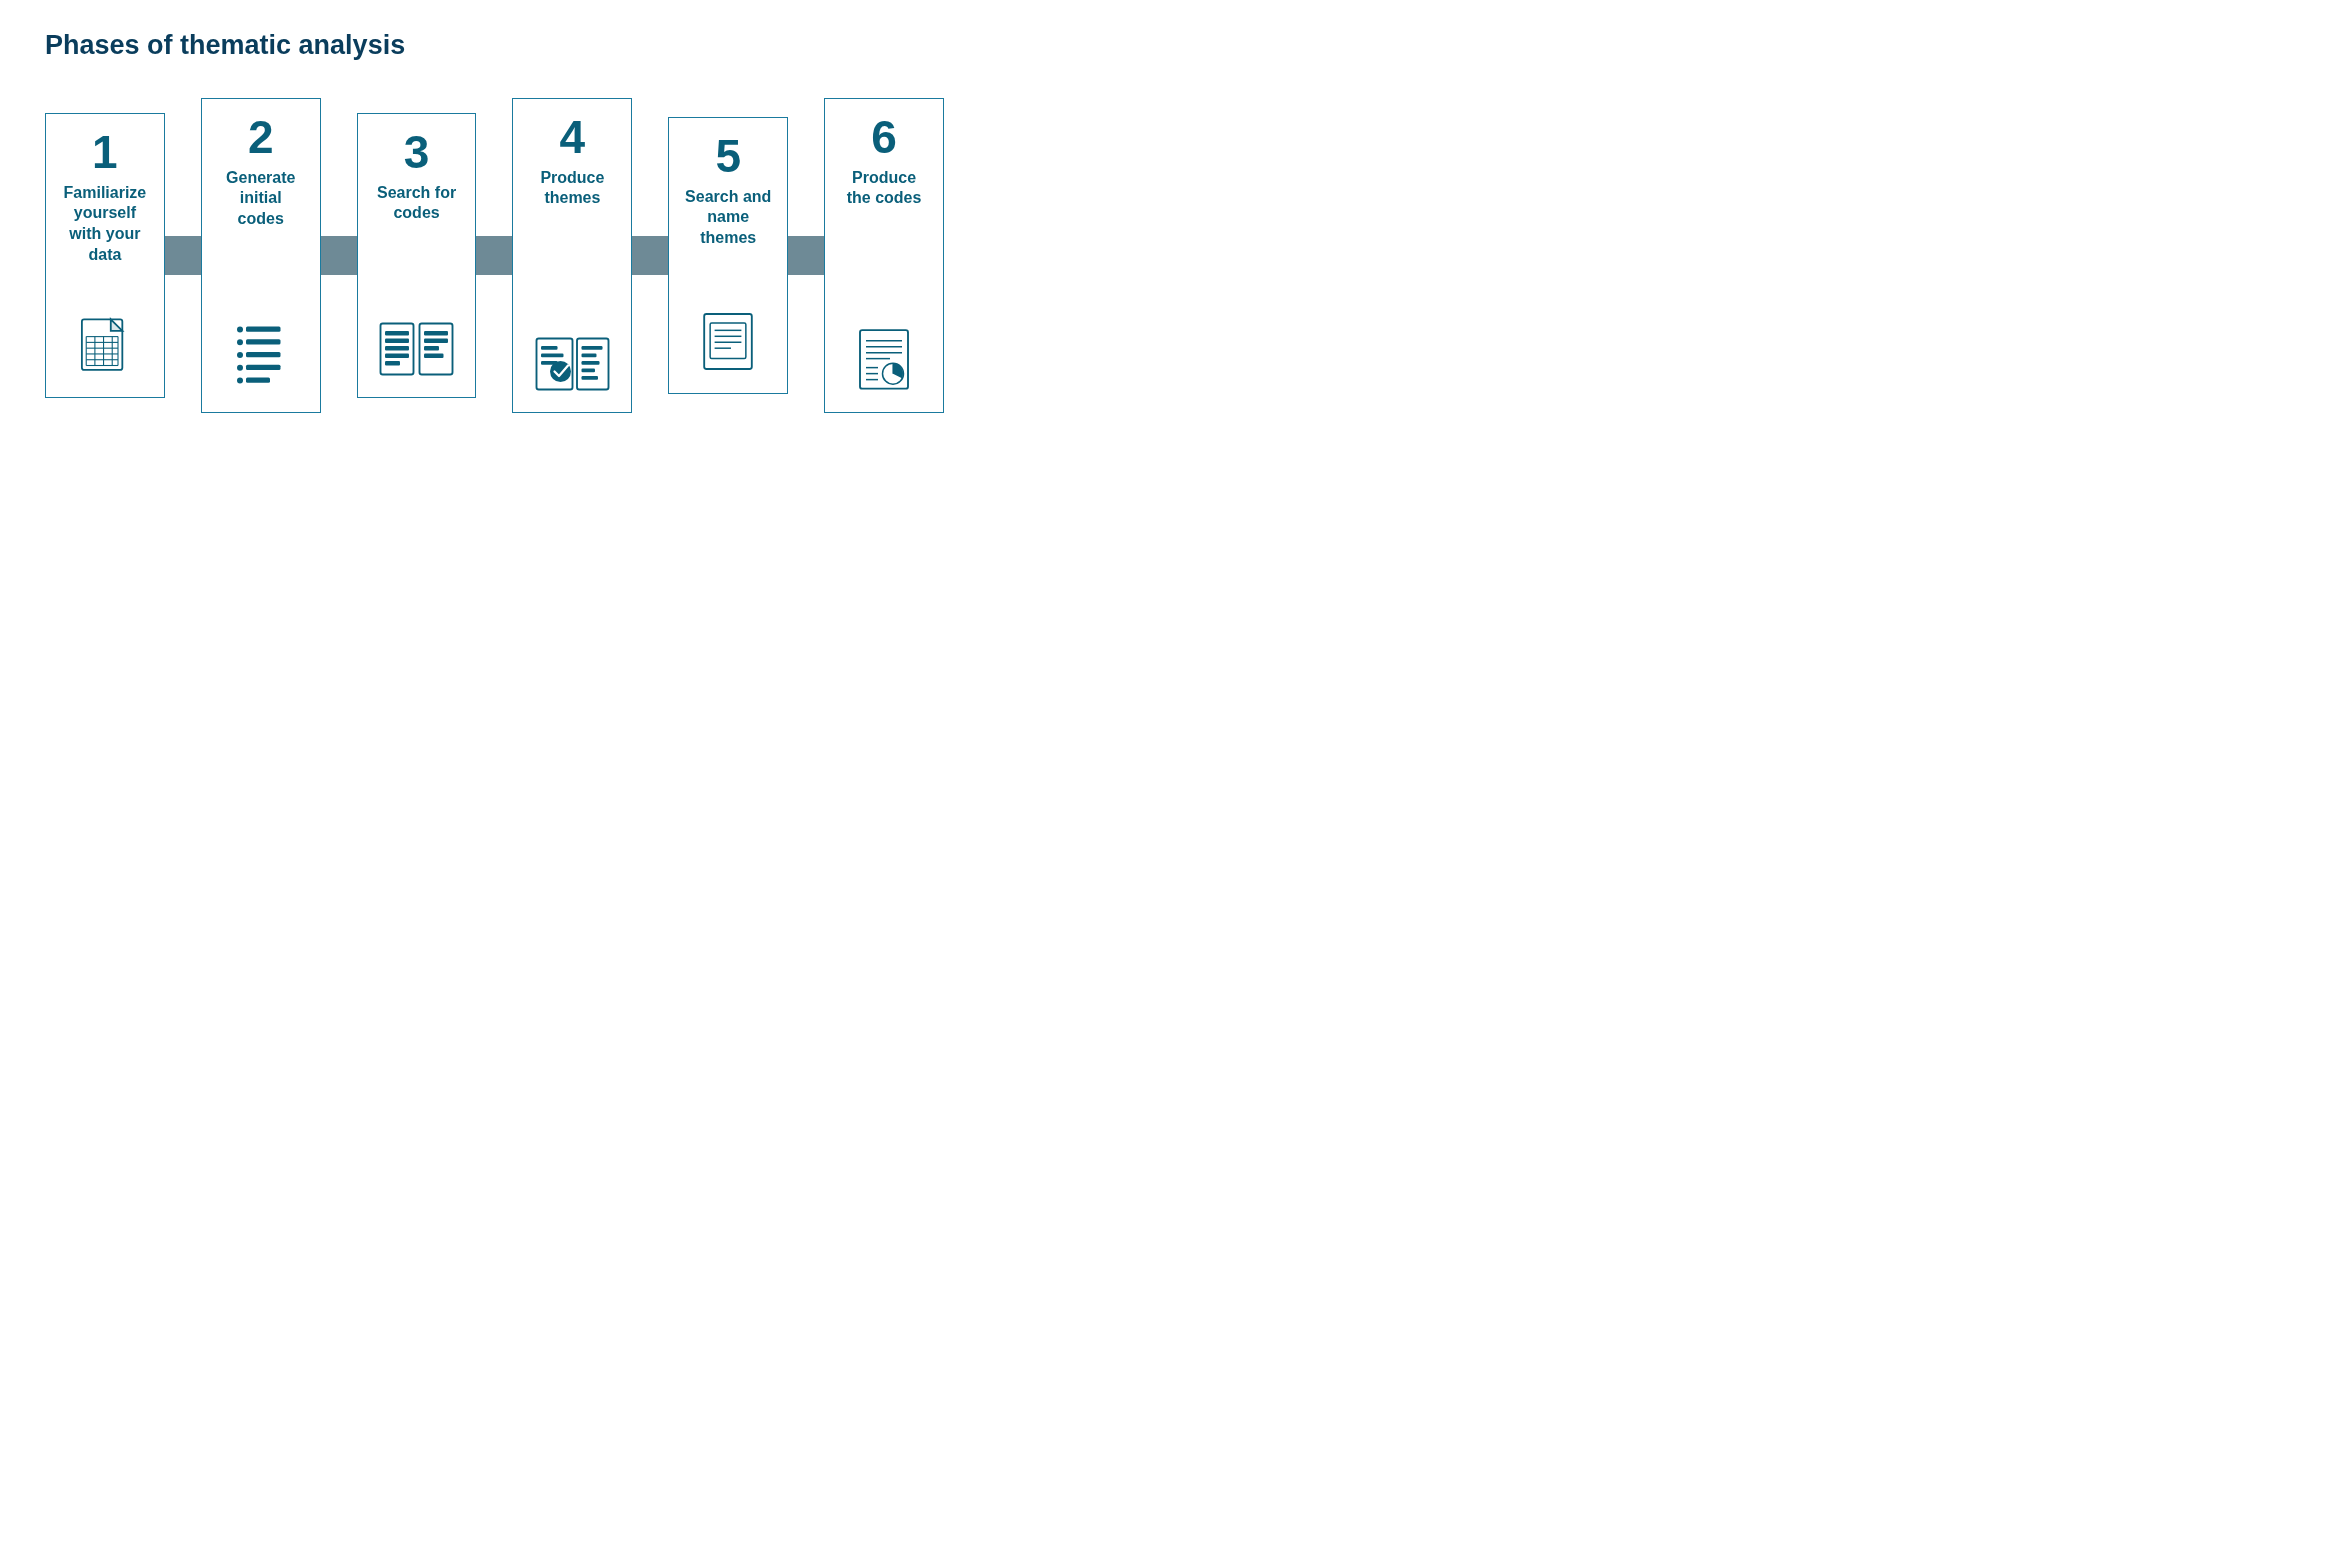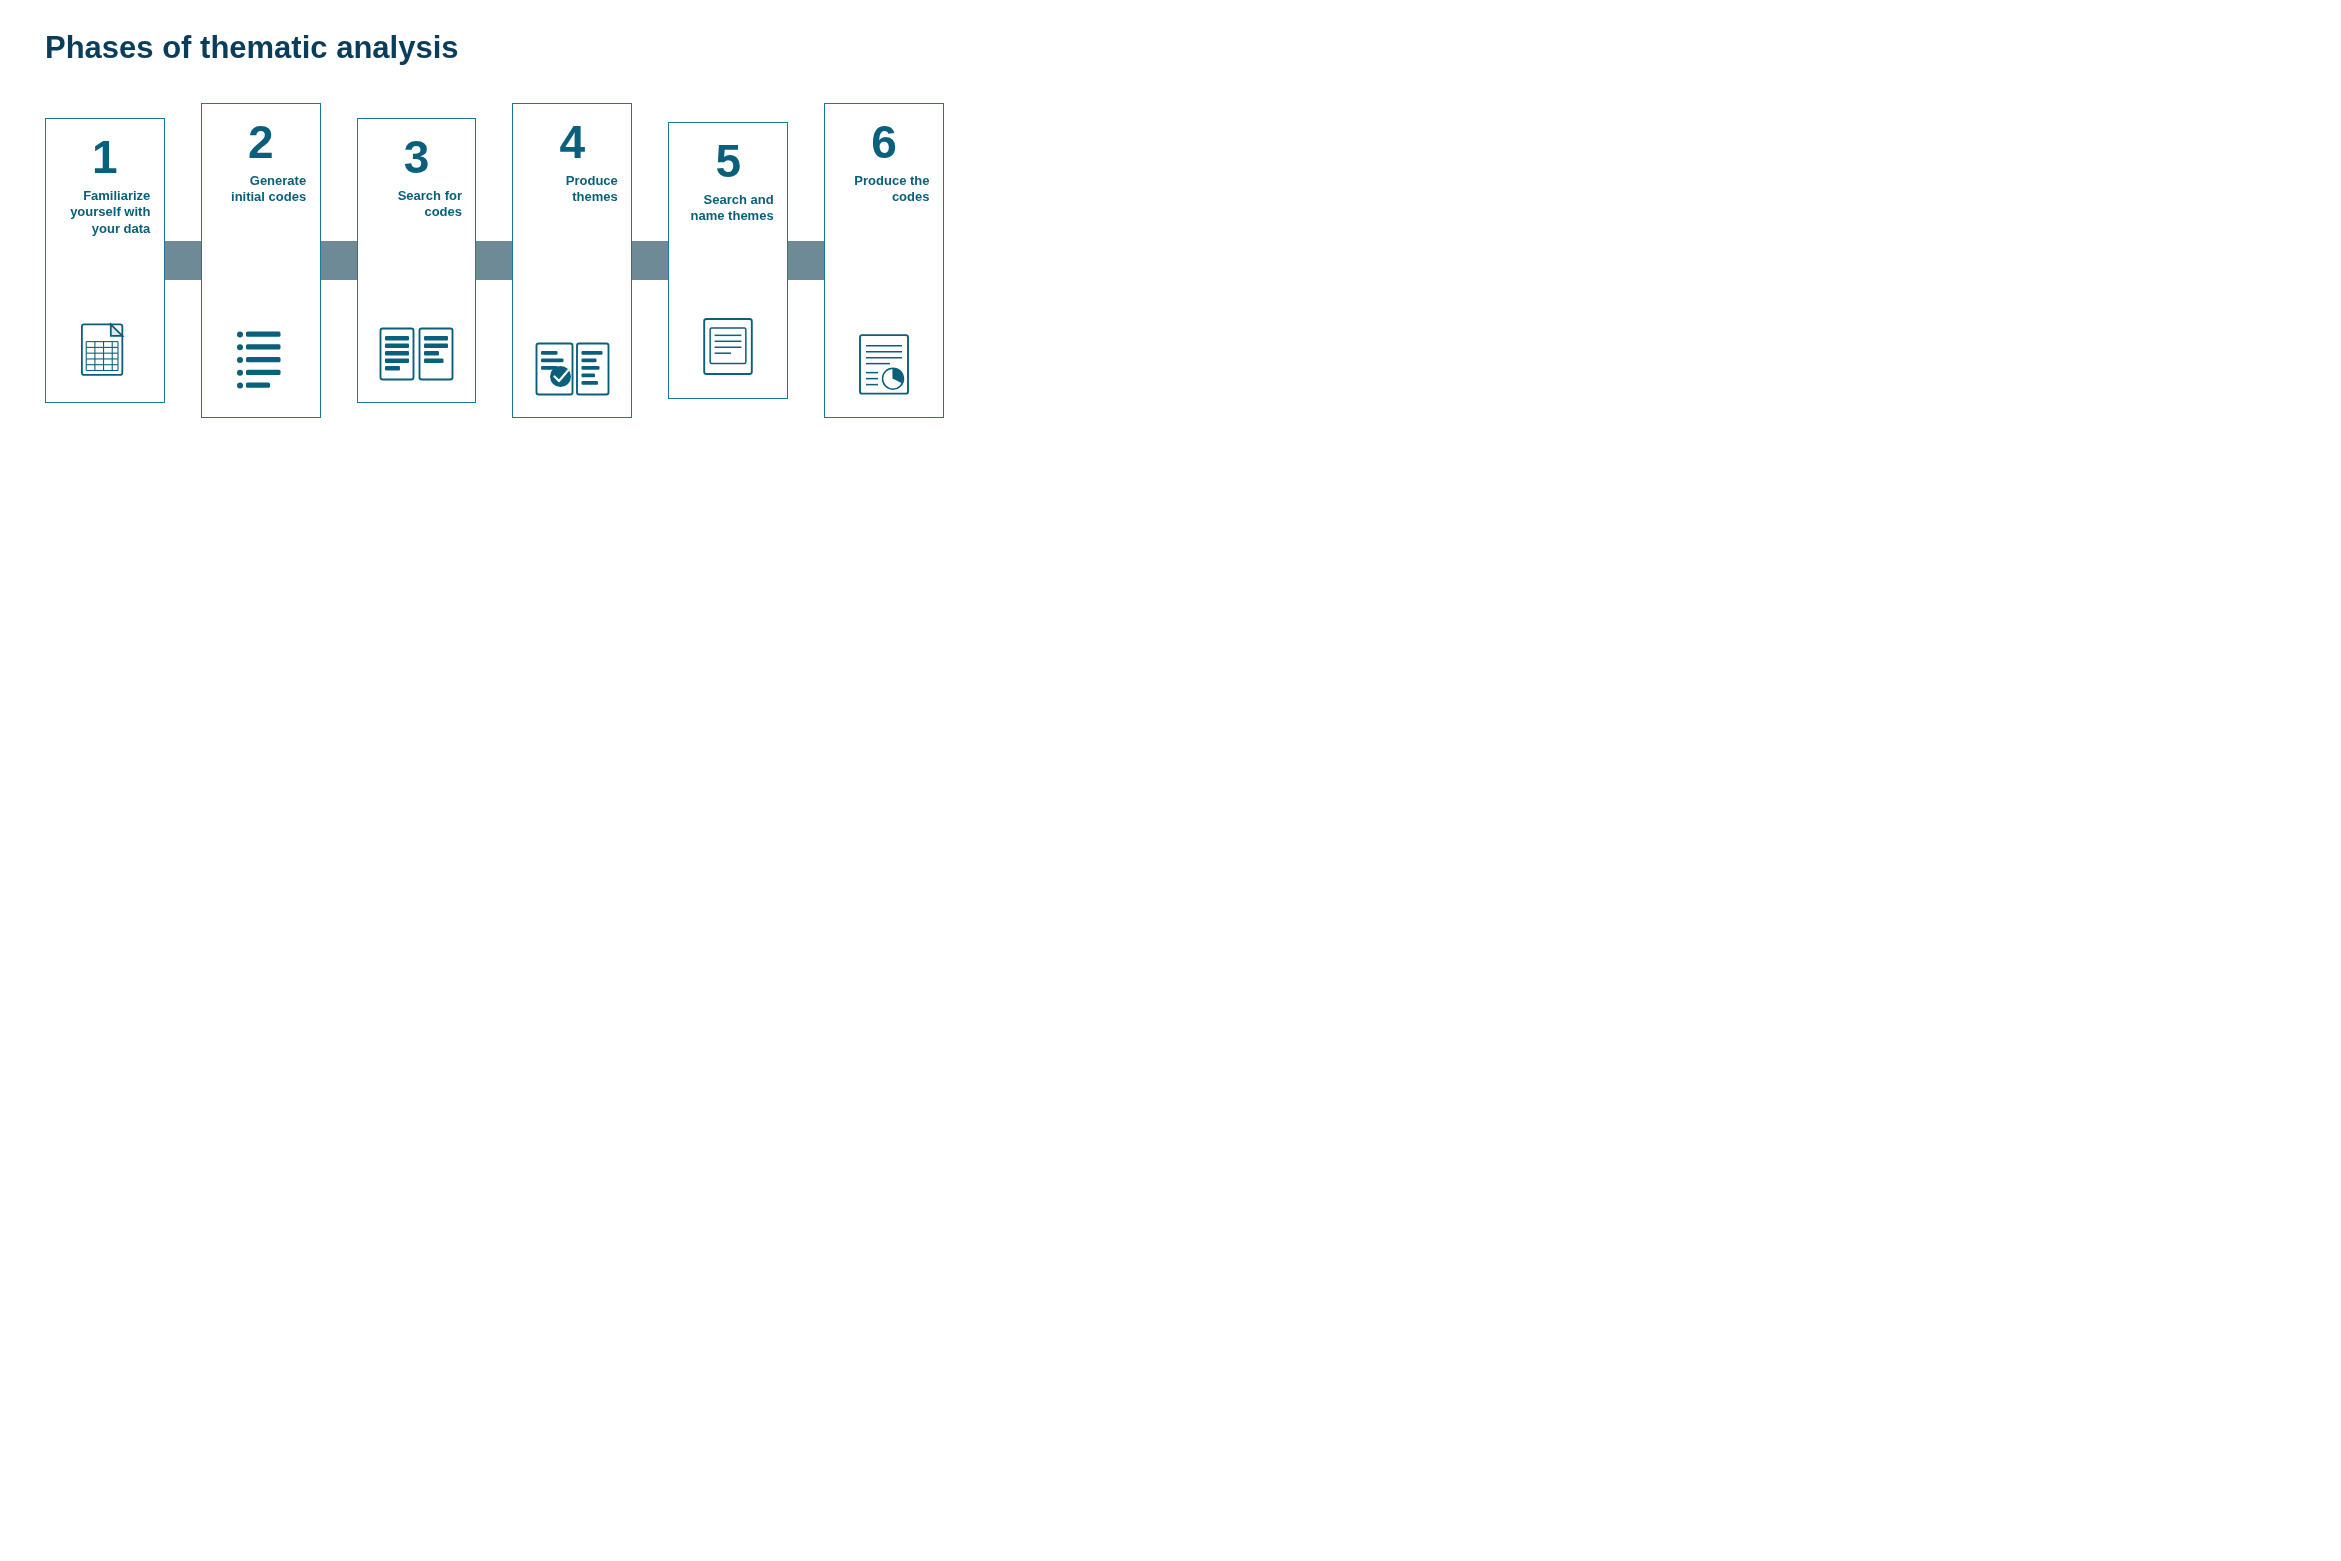--- a/index.html
+++ b/index.html
@@ -6,21 +6,21 @@
 
     body {
       background: #ffffff;
       font-family: Arial, sans-serif;
       width: 989px;
       min-height: 660px;
       padding: 30px 45px;
     }
 
     .page-title {
-      font-size: 31px;
+      font-size: 27px;
       font-weight: 900;
       color: #0a3d5c;
       margin-bottom: 37px;
       font-family: Arial, sans-serif;
     }
 
     .phases-container {
       display: flex;
       align-items: center;
       gap: 0;
@@ -59,24 +59,24 @@
 
     .phase-number {
       font-size: 46px;
       font-weight: 900;
       color: #0a5f7a;
       line-height: 1;
       margin-bottom: 7.5px;
     }
 
     .phase-label {
-      font-size: 13px;
+      font-size: 16px;
       font-weight: 800;
       color: #0a5f7a;
-      text-align: right;
+      text-align: center;
       line-height: 1.3;
       margin-bottom: 13.5px;
     }
 
     .phase-icon {
       margin-top: auto;
     }
 
     
     .icon-spreadsheet {

